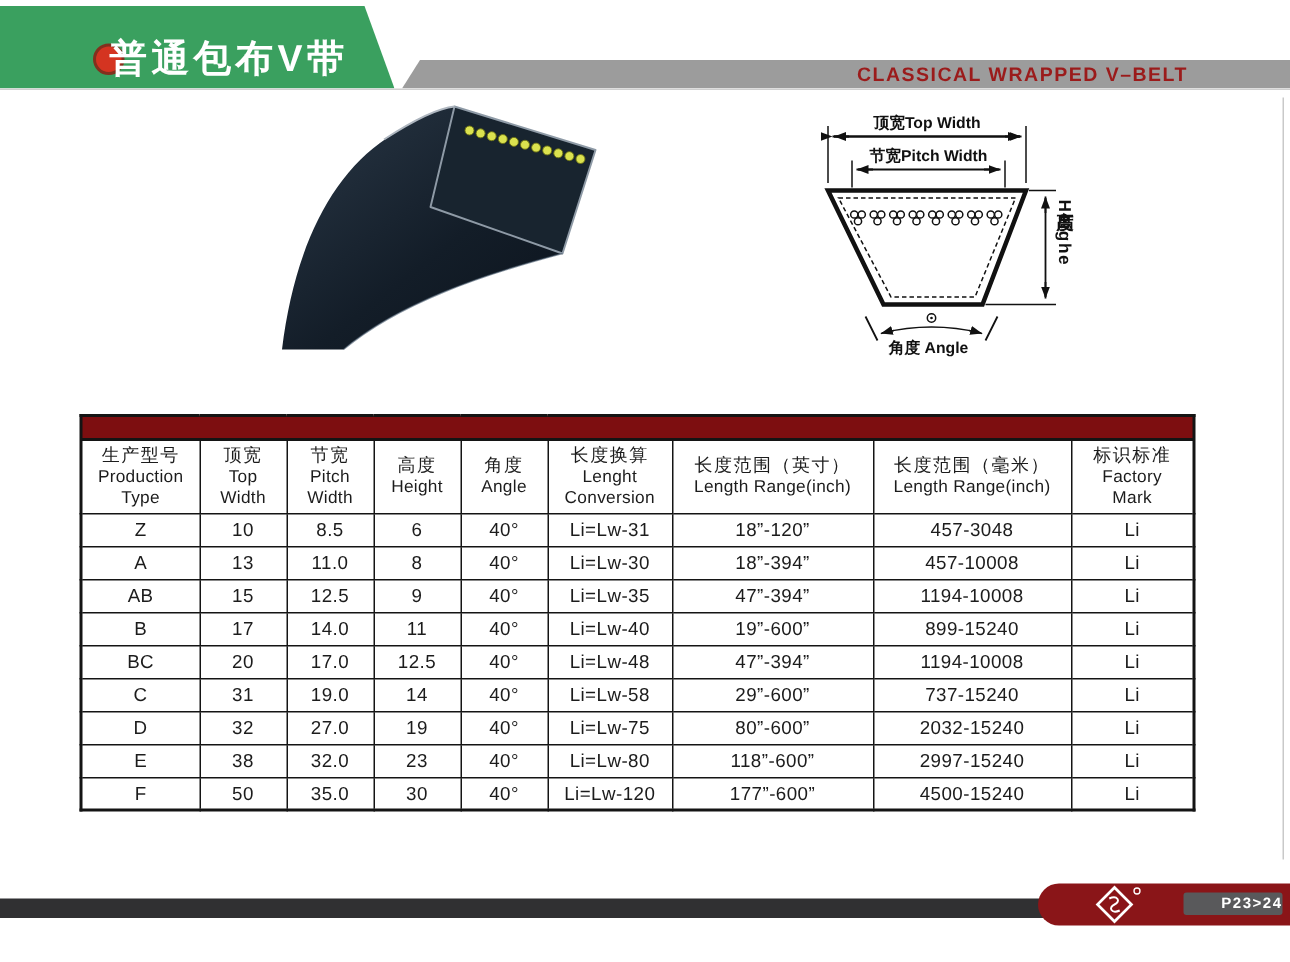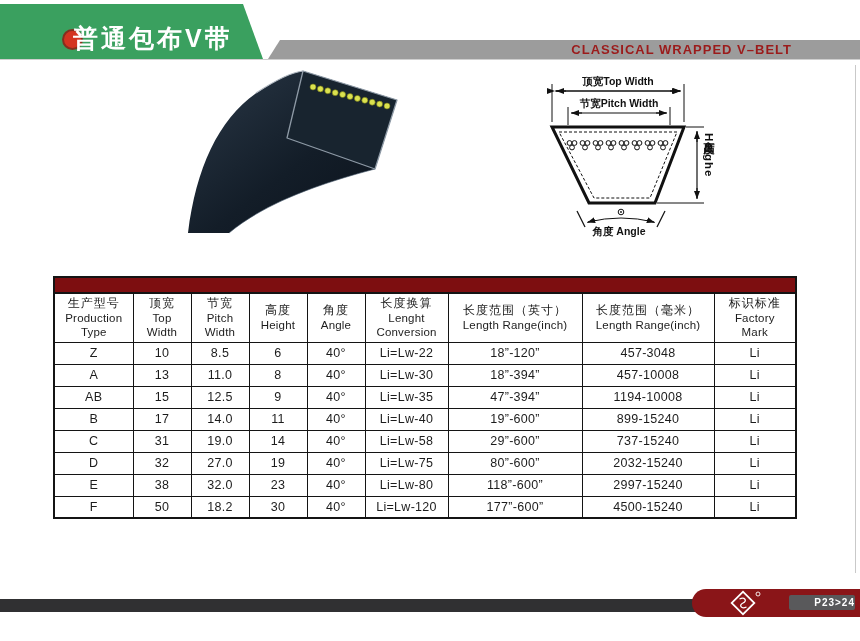--- a/index.html
+++ b/index.html
@@ -248,21 +248,21 @@
             </th>
           </tr>
       </thead>
       <tbody id="body-rows">
           <tr>
             <td>Z</td>
             <td>10</td>
             <td>8.5</td>
             <td>6</td>
             <td>40°</td>
-            <td>Li=Lw-22</td>
+            <td>Li=Lw-31</td>
             <td>18”-120”</td>
             <td>457-3048</td>
             <td>Li</td>
           </tr>
           <tr>
             <td>A</td>
             <td>13</td>
             <td>11.0</td>
             <td>8</td>
             <td>40°</td>
@@ -287,20 +287,31 @@
             <td>17</td>
             <td>14.0</td>
             <td>11</td>
             <td>40°</td>
             <td>Li=Lw-40</td>
             <td>19”-600”</td>
             <td>899-15240</td>
             <td>Li</td>
           </tr>
           <tr>
+            <td>BC</td>
+            <td>20</td>
+            <td>17.0</td>
+            <td>12.5</td>
+            <td>40°</td>
+            <td>Li=Lw-48</td>
+            <td>47”-394”</td>
+            <td>1194-10008</td>
+            <td>Li</td>
+          </tr>
+          <tr>
             <td>C</td>
             <td>31</td>
             <td>19.0</td>
             <td>14</td>
             <td>40°</td>
             <td>Li=Lw-58</td>
             <td>29”-600”</td>
             <td>737-15240</td>
             <td>Li</td>
           </tr>
@@ -322,21 +333,21 @@
             <td>23</td>
             <td>40°</td>
             <td>Li=Lw-80</td>
             <td>118”-600”</td>
             <td>2997-15240</td>
             <td>Li</td>
           </tr>
           <tr>
             <td>F</td>
             <td>50</td>
-            <td>18.2</td>
+            <td>35.0</td>
             <td>30</td>
             <td>40°</td>
             <td>Li=Lw-120</td>
             <td>177”-600”</td>
             <td>4500-15240</td>
             <td>Li</td>
           </tr>
         </tbody>
     </table>
   </div>

